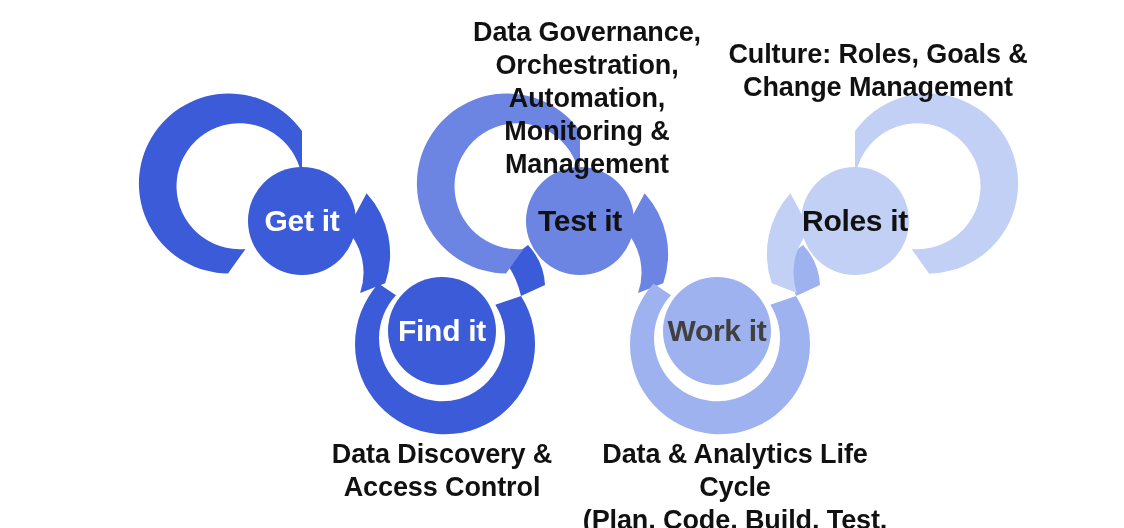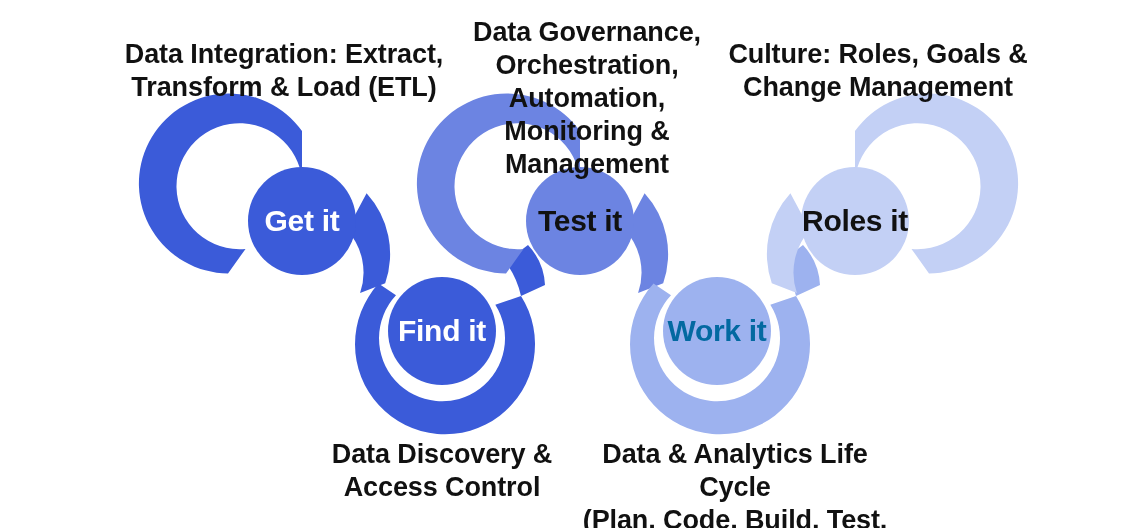--- a/index.html
+++ b/index.html
@@ -124,25 +124,23 @@
            A 63,63 0 0 1 810.0,230.0
            Z"></path>
       <circle cx="855" cy="221" r="54" fill="#C3D0F5"></circle>
     </g>
 
   </svg>
 
   <div class="node-label" style="left:442px; top:331px; color:#ffffff;">Find it</div>
   <div class="node-label" style="left:302px; top:221px; color:#ffffff;">Get it</div>
   <div class="node-label" style="left:580px; top:221px; color:#111111;">Test it</div>
-  <div class="node-label" style="left:717px; top:331px; color:#0369a1;">Work it</div>
+  <div class="node-label" style="left:717px; top:331px; color:#404040;">Work it</div>
   <div class="node-label" style="left:855px; top:221px; color:#111111;">Roles it</div>
 
-  <div class="caption cap-top-1">Data Integration: Extract,
-Transform &amp; Load (ETL)</div>
   <div class="caption cap-top-2">Data Governance,
 Orchestration, Automation,
 Monitoring &amp; Management</div>
   <div class="caption cap-top-3">Culture: Roles, Goals &amp;
 Change Management</div>
   <div class="caption cap-bot-1">Data Discovery &amp;
 Access Control</div>
   <div class="caption cap-bot-2">Data &amp; Analytics Life Cycle
 (Plan, Code, Build, Test,
 Deliver, Configure)</div>

